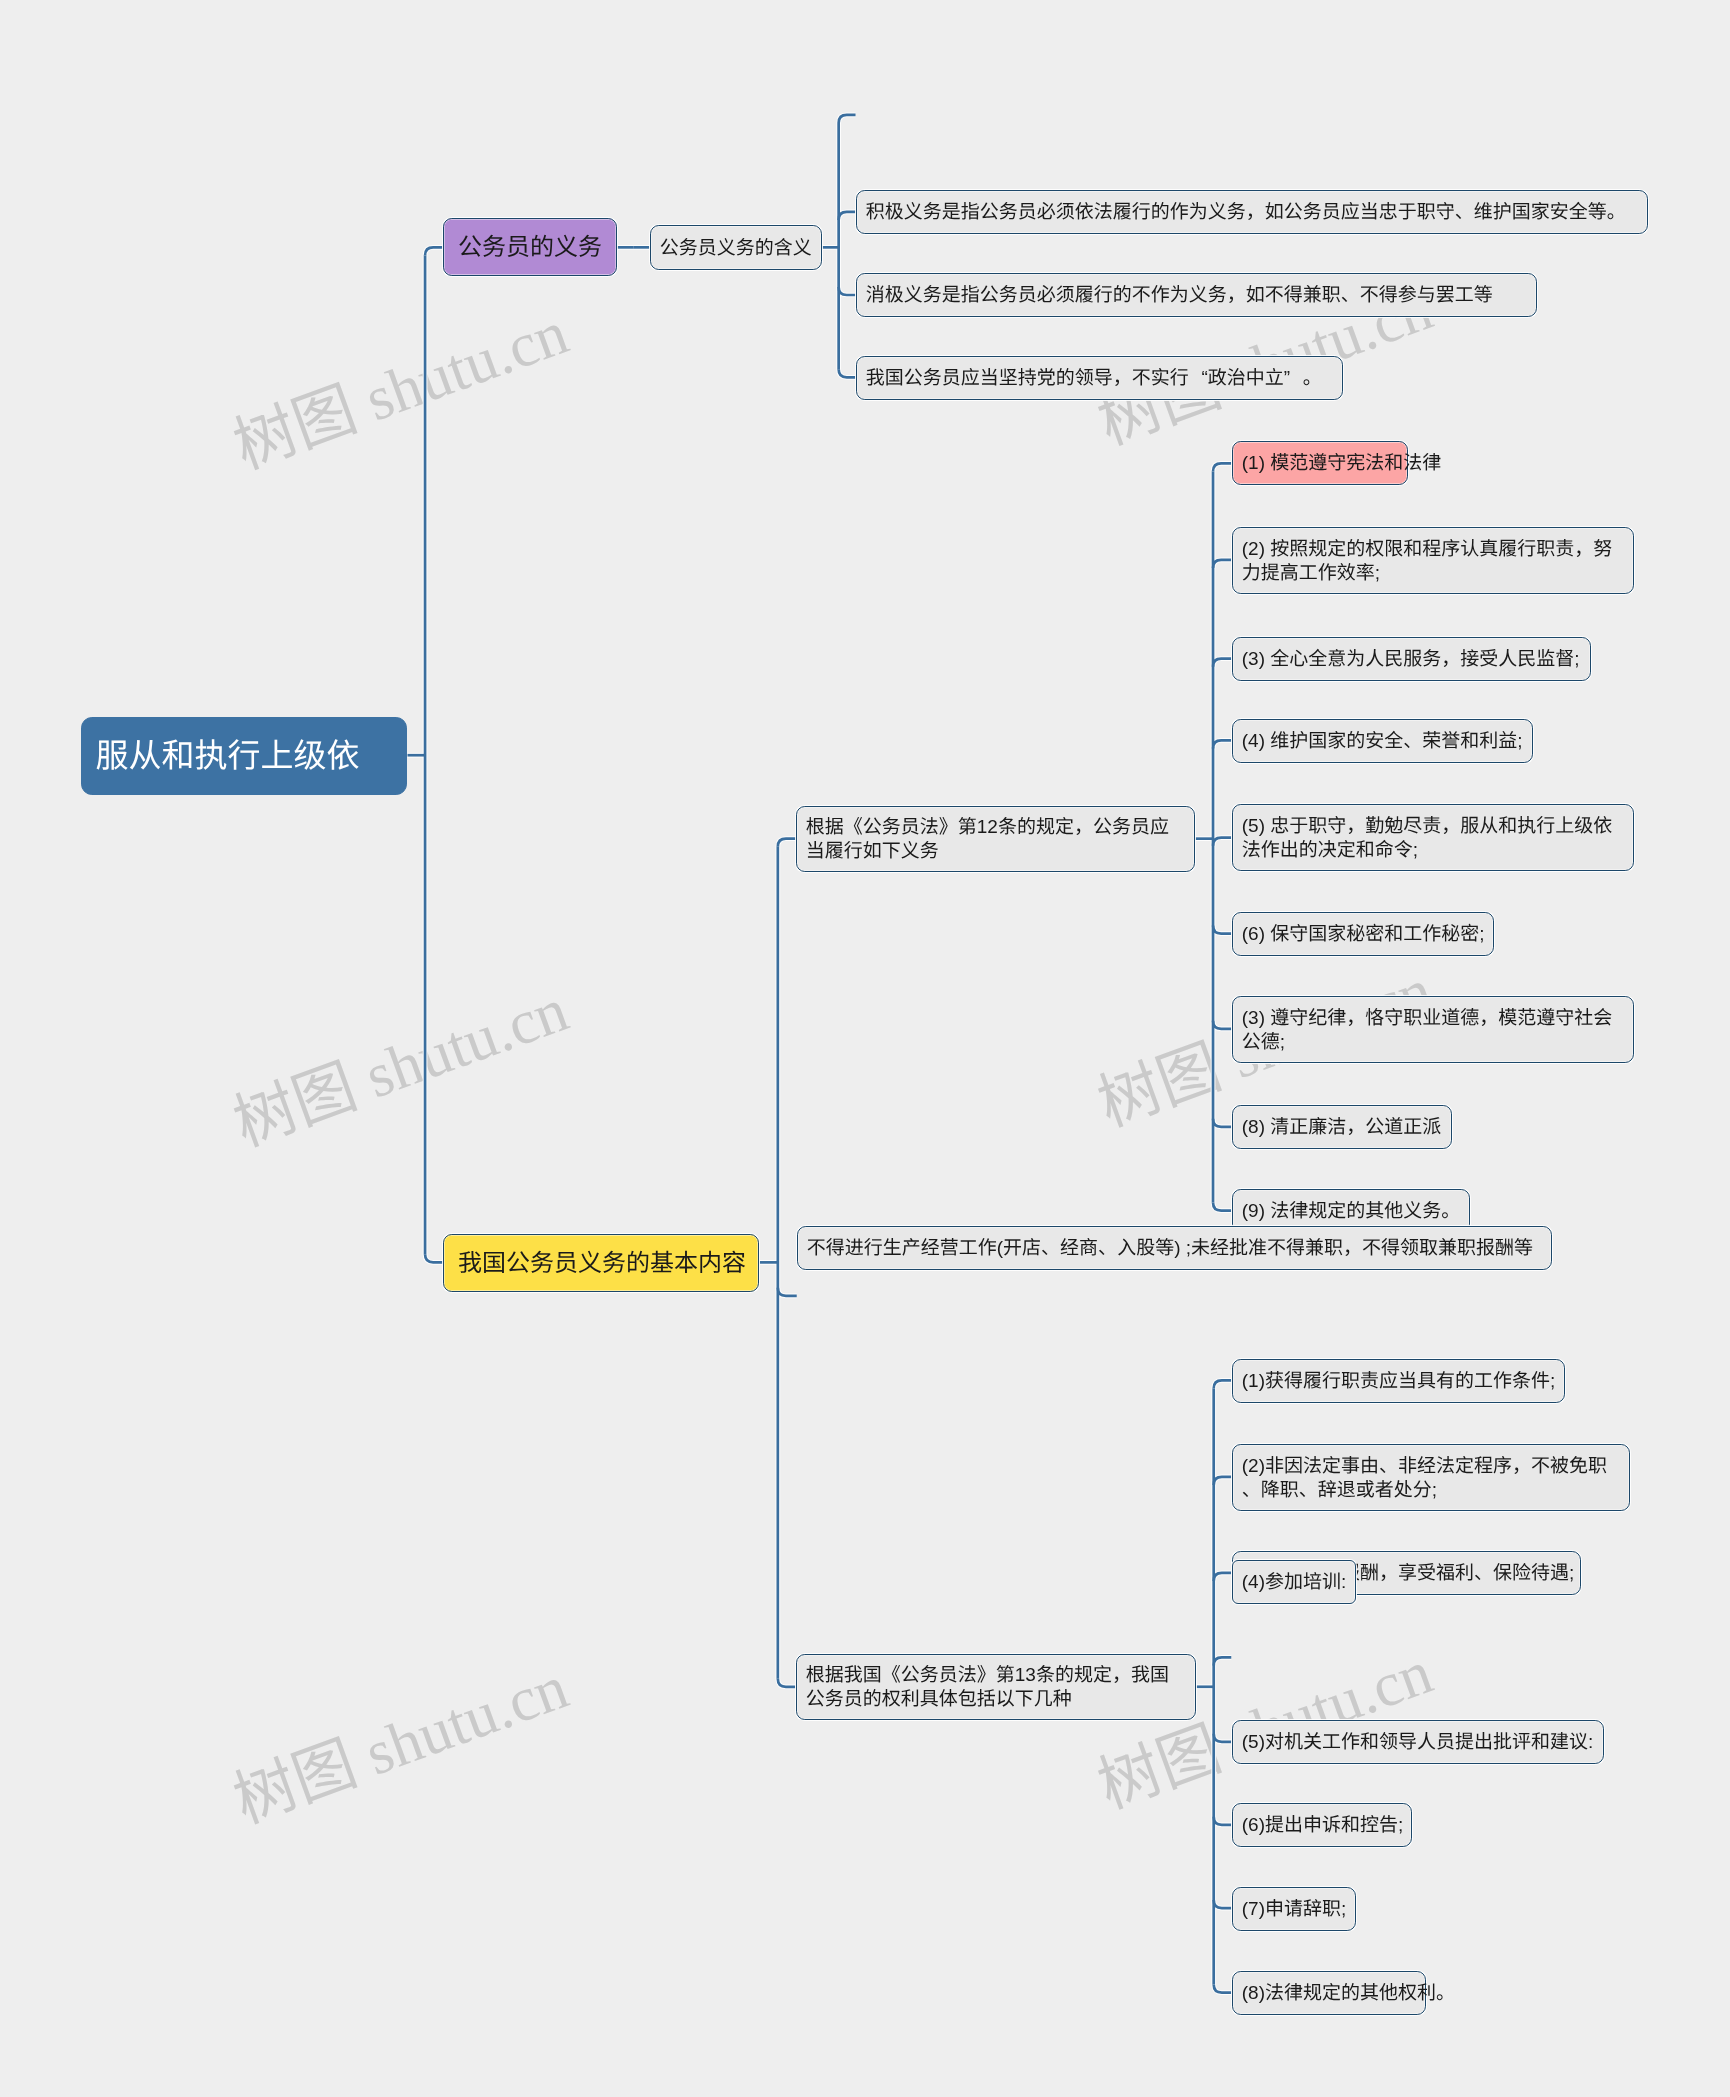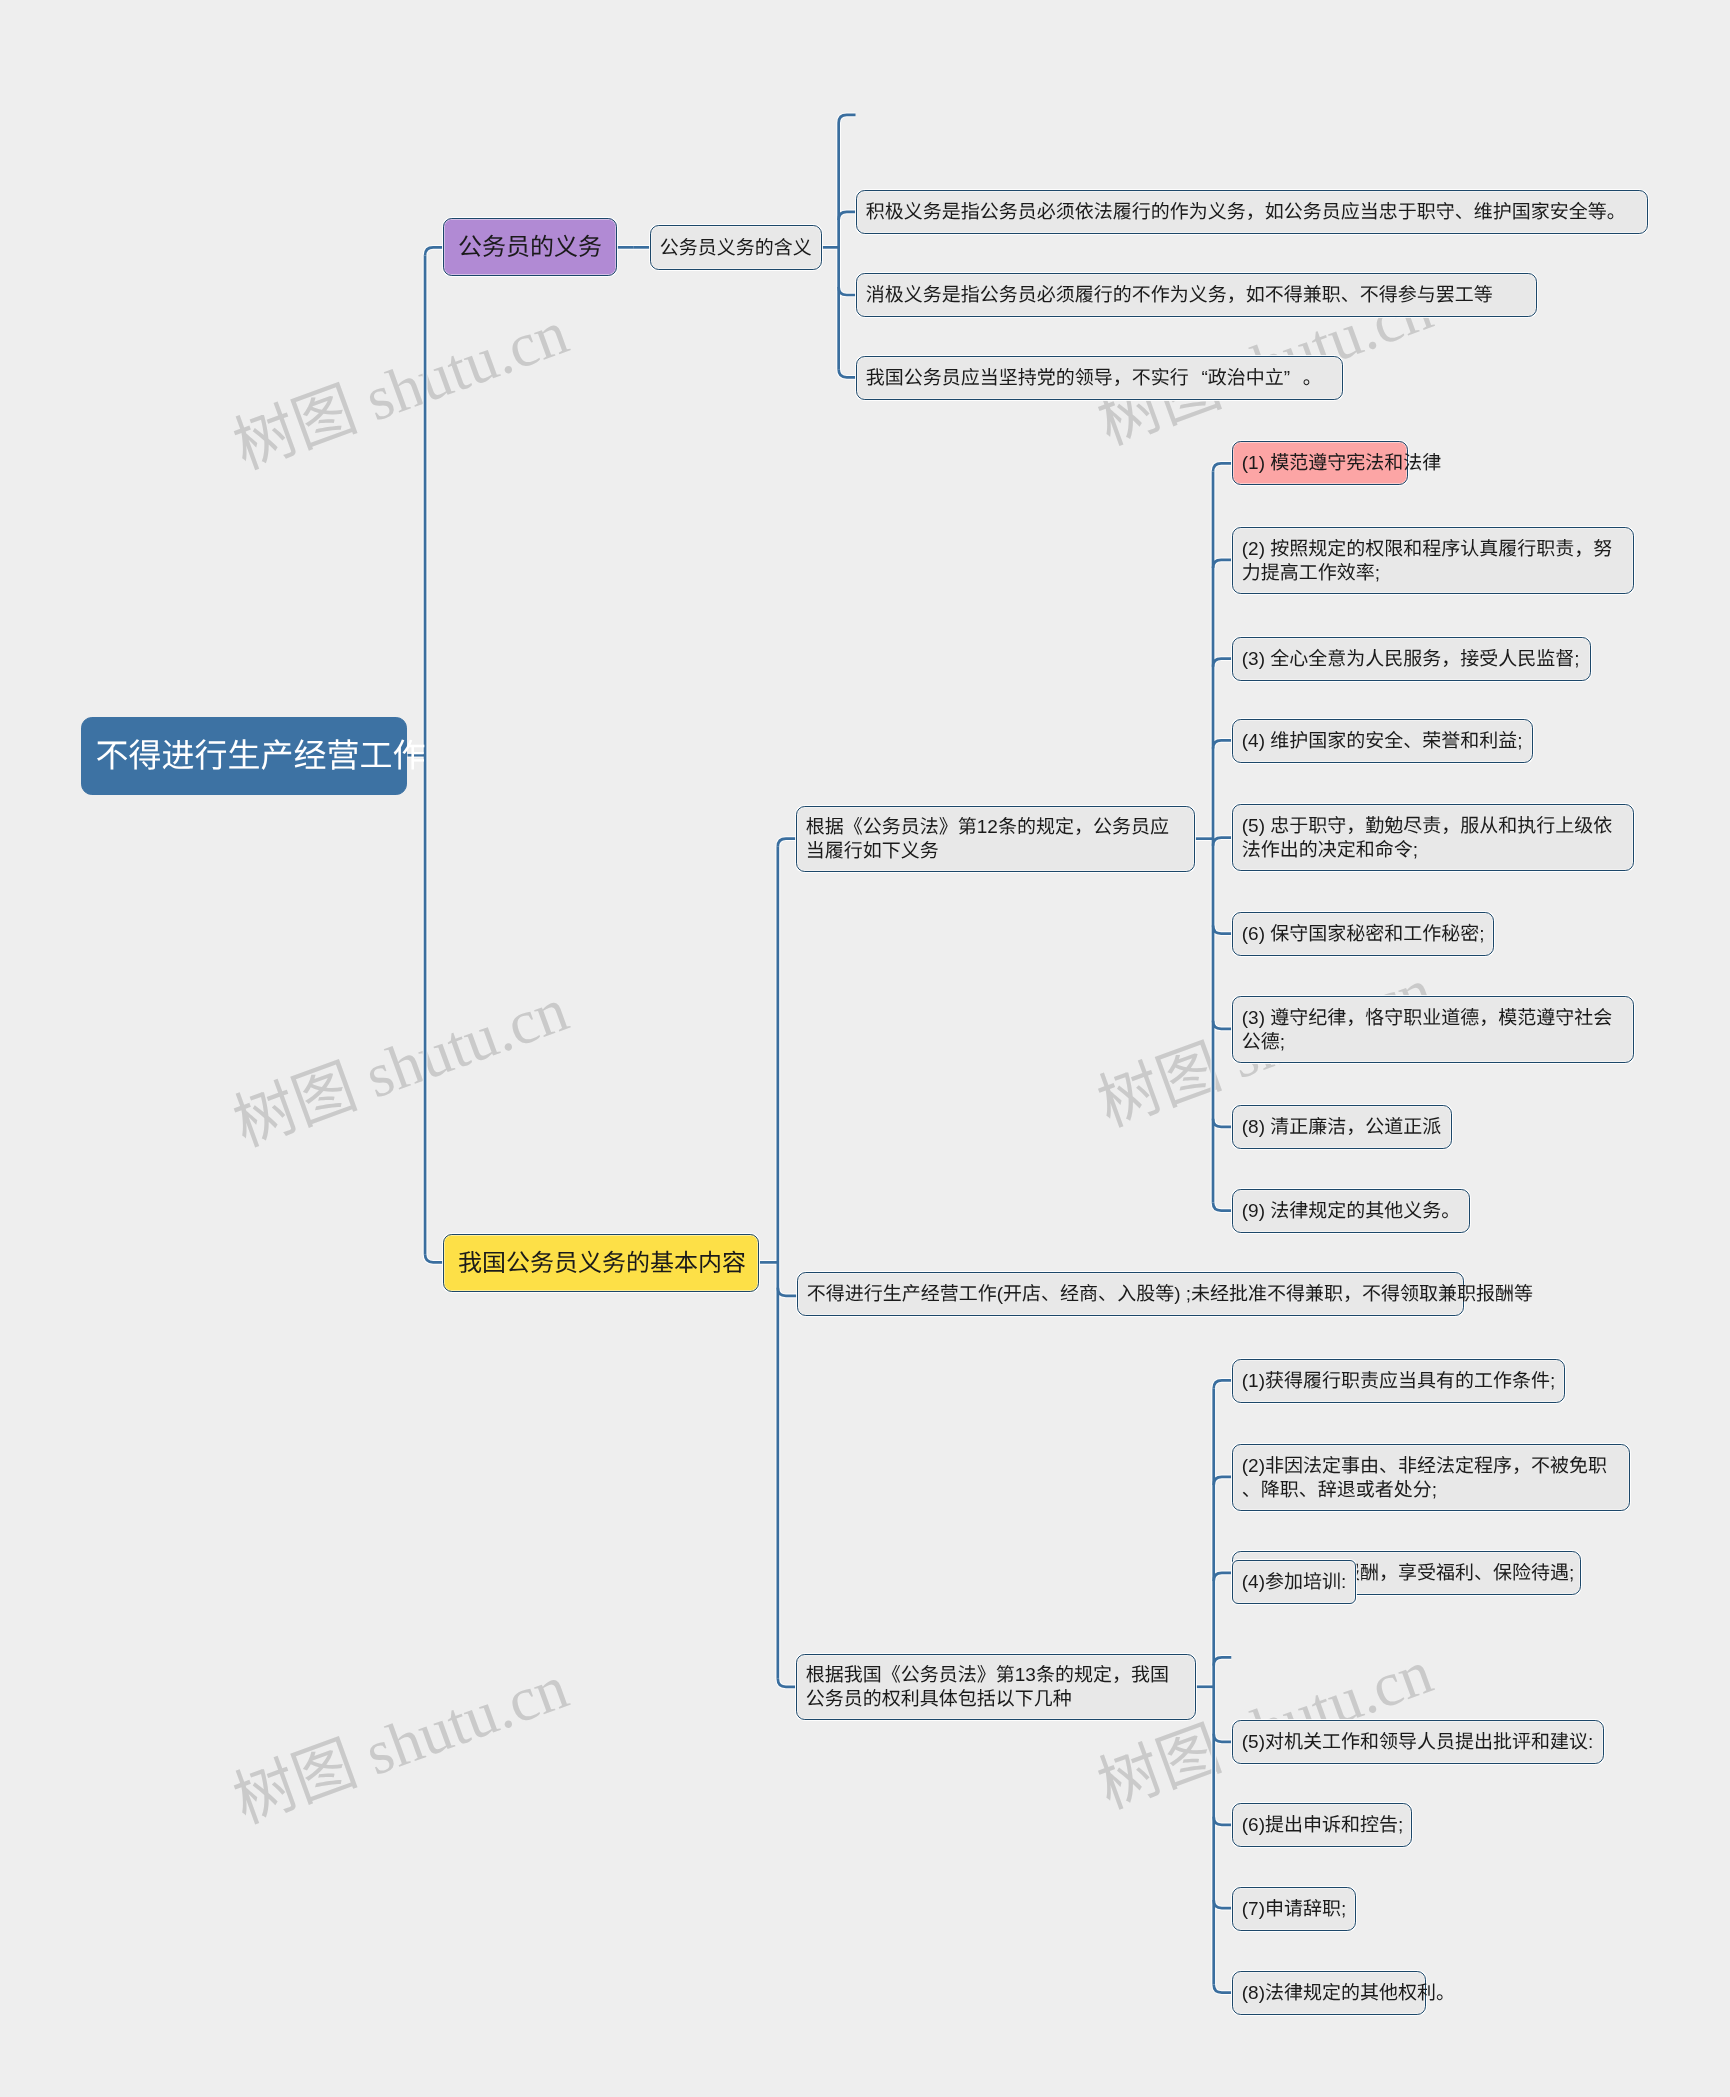--- a/index.html
+++ b/index.html
@@ -112,21 +112,21 @@
         <path d="M1796,2339.5 Q1796,2327.5 1808,2327.5 L1822,2327.5" fill="none" stroke="#3a6e9e" stroke-width="4" stroke-linecap="butt"></path>
         <path d="M1796,2464.5 Q1796,2452.5 1808,2452.5 L1822,2452.5" fill="none" stroke="#3a6e9e" stroke-width="4" stroke-linecap="butt"></path>
         <path d="M1796,2565.5 Q1796,2577.5 1808,2577.5 L1822,2577.5" fill="none" stroke="#3a6e9e" stroke-width="4" stroke-linecap="butt"></path>
         <path d="M1796,2688.5 Q1796,2700.5 1808,2700.5 L1822,2700.5" fill="none" stroke="#3a6e9e" stroke-width="4" stroke-linecap="butt"></path>
         <path d="M1796,2811.5 Q1796,2823.5 1808,2823.5 L1822,2823.5" fill="none" stroke="#3a6e9e" stroke-width="4" stroke-linecap="butt"></path>
         <path d="M1796,2936.5 Q1796,2948.5 1808,2948.5 L1822,2948.5" fill="none" stroke="#3a6e9e" stroke-width="4" stroke-linecap="butt"></path>
         <path d="M1796,2054.5 L1796,2936.5" fill="none" stroke="#3a6e9e" stroke-width="4" stroke-linecap="butt"></path>
       </g>
     </svg>
 <div class="node n-root" style="background: rgb(61, 114, 163); color: rgb(255, 255, 255); border-color: rgb(61, 114, 163); left: 81px; top: 717px; width: 326px; height: 78px;">
-      <span class="txt">不得进行生产经营工作</span>
+      <span class="txt">服从和执行上级依</span>
     </div>
     <div class="node n-l1" style="border-color: rgb(28, 71, 105); color: rgb(26, 26, 26); background: rgb(177, 138, 212); left: 443px; top: 218px; width: 174px; height: 58px;">
       <span class="txt">公务员的义务</span>
     </div>
     <div class="node n-l2" style="border-color: rgb(28, 71, 105); color: rgb(26, 26, 26); background: rgb(232, 232, 232); left: 650px; top: 225px; width: 172px; height: 45px;">
       <span class="txt">公务员义务的含义</span>
     </div>
     <div class="node n-l2" style="border-color: rgb(28, 71, 105); color: rgb(26, 26, 26); background: rgb(232, 232, 232); left: 856px; top: 190px; width: 792px; height: 44px;">
       <span class="txt">积极义务是指公务员必须依法履行的作为义务，如公务员应当忠于职守、维护国家安全等。</span>
     </div>
@@ -166,21 +166,21 @@
     <div class="node n-l2" style="border-color: rgb(28, 71, 105); color: rgb(26, 26, 26); background: rgb(232, 232, 232); left: 1232px; top: 996px; width: 402px; height: 67px;">
       <span class="txt">(3) 遵守纪律，恪守职业道德，模范遵守社会
 公德;</span>
     </div>
     <div class="node n-l2" style="border-color: rgb(28, 71, 105); color: rgb(26, 26, 26); background: rgb(232, 232, 232); left: 1232px; top: 1105px; width: 220px; height: 44px;">
       <span class="txt">(8) 清正廉洁，公道正派</span>
     </div>
     <div class="node n-l2" style="border-color: rgb(28, 71, 105); color: rgb(26, 26, 26); background: rgb(232, 232, 232); left: 1232px; top: 1189px; width: 238px; height: 44px;">
       <span class="txt">(9) 法律规定的其他义务。</span>
     </div>
-    <div class="node n-l2" style="border-color: rgb(28, 71, 105); color: rgb(26, 26, 26); background: rgb(232, 232, 232); left: 797px; top: 1272px; width: 667px; height: 44px;">
+    <div class="node n-l2" style="border-color: rgb(28, 71, 105); color: rgb(26, 26, 26); background: rgb(232, 232, 232); left: 797px; top: 1226px; width: 755px; height: 44px;">
       <span class="txt">不得进行生产经营工作(开店、经商、入股等) ;未经批准不得兼职，不得领取兼职报酬等</span>
     </div>
     <div class="node n-l2" style="border-color: rgb(28, 71, 105); color: rgb(26, 26, 26); background: rgb(232, 232, 232); left: 796px; top: 1654px; width: 400px; height: 66px;">
       <span class="txt">根据我国《公务员法》第13条的规定，我国
 公务员的权利具体包括以下几种</span>
     </div>
     <div class="node n-l2" style="border-color: rgb(28, 71, 105); color: rgb(26, 26, 26); background: rgb(232, 232, 232); left: 1232px; top: 1359px; width: 333px; height: 44px;">
       <span class="txt">(1)获得履行职责应当具有的工作条件;</span>
     </div>
     <div class="node n-l2" style="border-color: rgb(28, 71, 105); color: rgb(26, 26, 26); background: rgb(232, 232, 232); left: 1232px; top: 1444px; width: 398px; height: 67px;">

